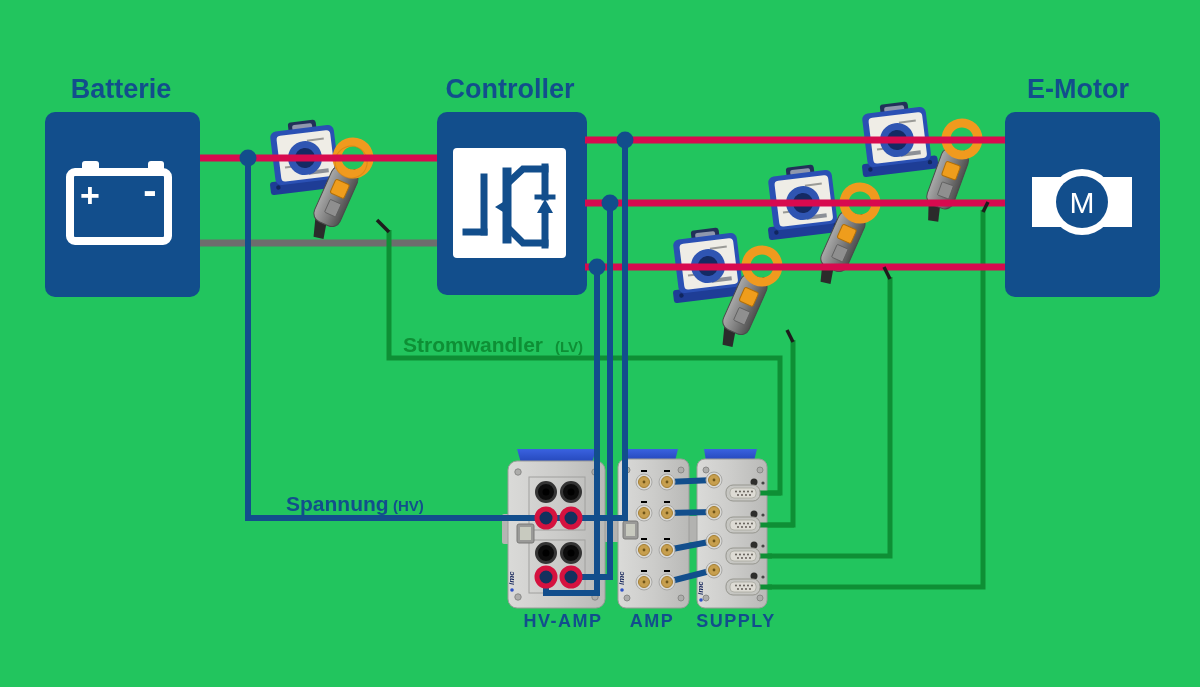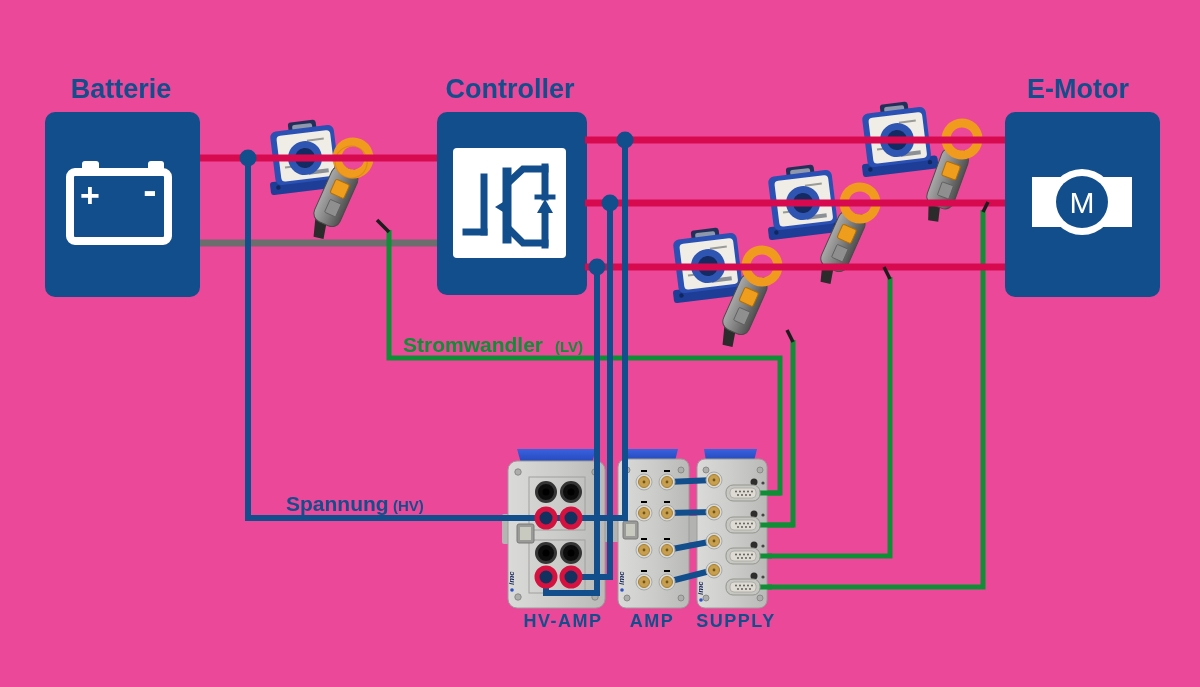--- a/index.html
+++ b/index.html
@@ -1,16 +1,16 @@
 <!DOCTYPE html>
 <html><head>
 <meta charset="utf-8">
 <style>
   html,body{margin:0;padding:0;background:#ffffff;}
-  .stage{position:relative;width:1200px;height:687px;background:#ec4899;overflow:hidden;
+  .stage{position:relative;width:1200px;height:687px;background:#22c55e;overflow:hidden;
          font-family:"Liberation Sans", sans-serif;}
   svg{display:block}
   text{font-family:"Liberation Sans", sans-serif;}
   .title{font-size:27px;font-weight:700;}
   .lv-label{font-size:21px;font-weight:700;}
   .lv-small{font-size:15px;font-weight:700;}
   .mod-label{font-size:18px;font-weight:700;letter-spacing:1.5px;}
   .imc{font-size:8px;font-weight:700;font-style:italic;}
 </style>
 </head>

